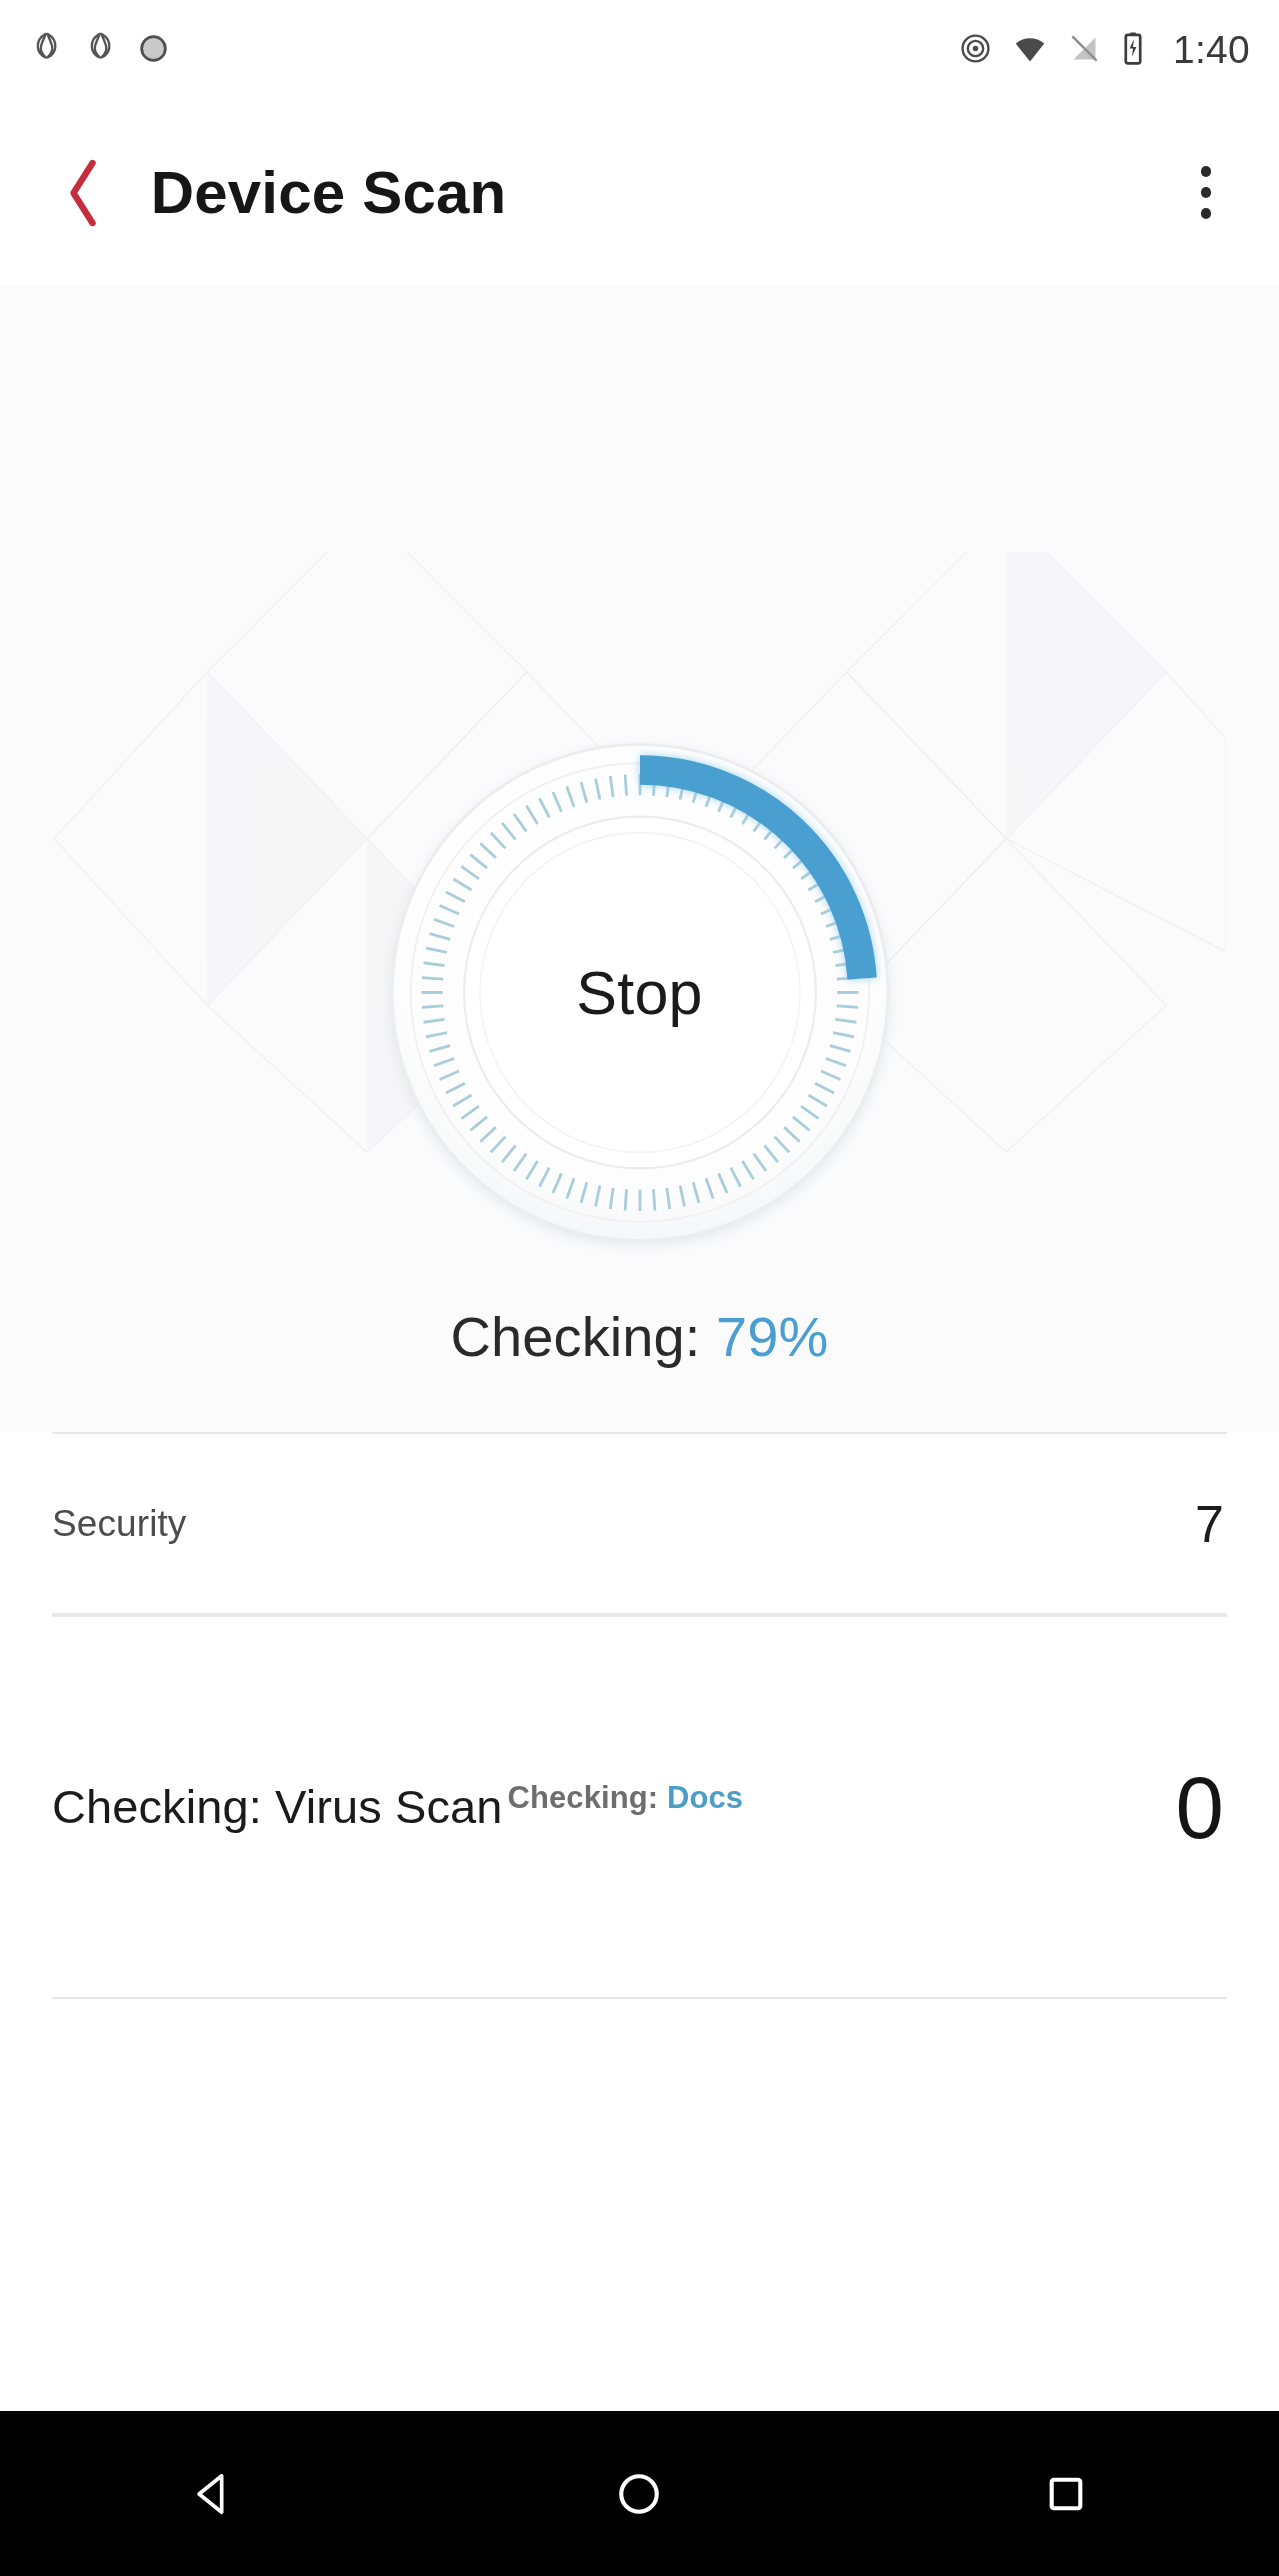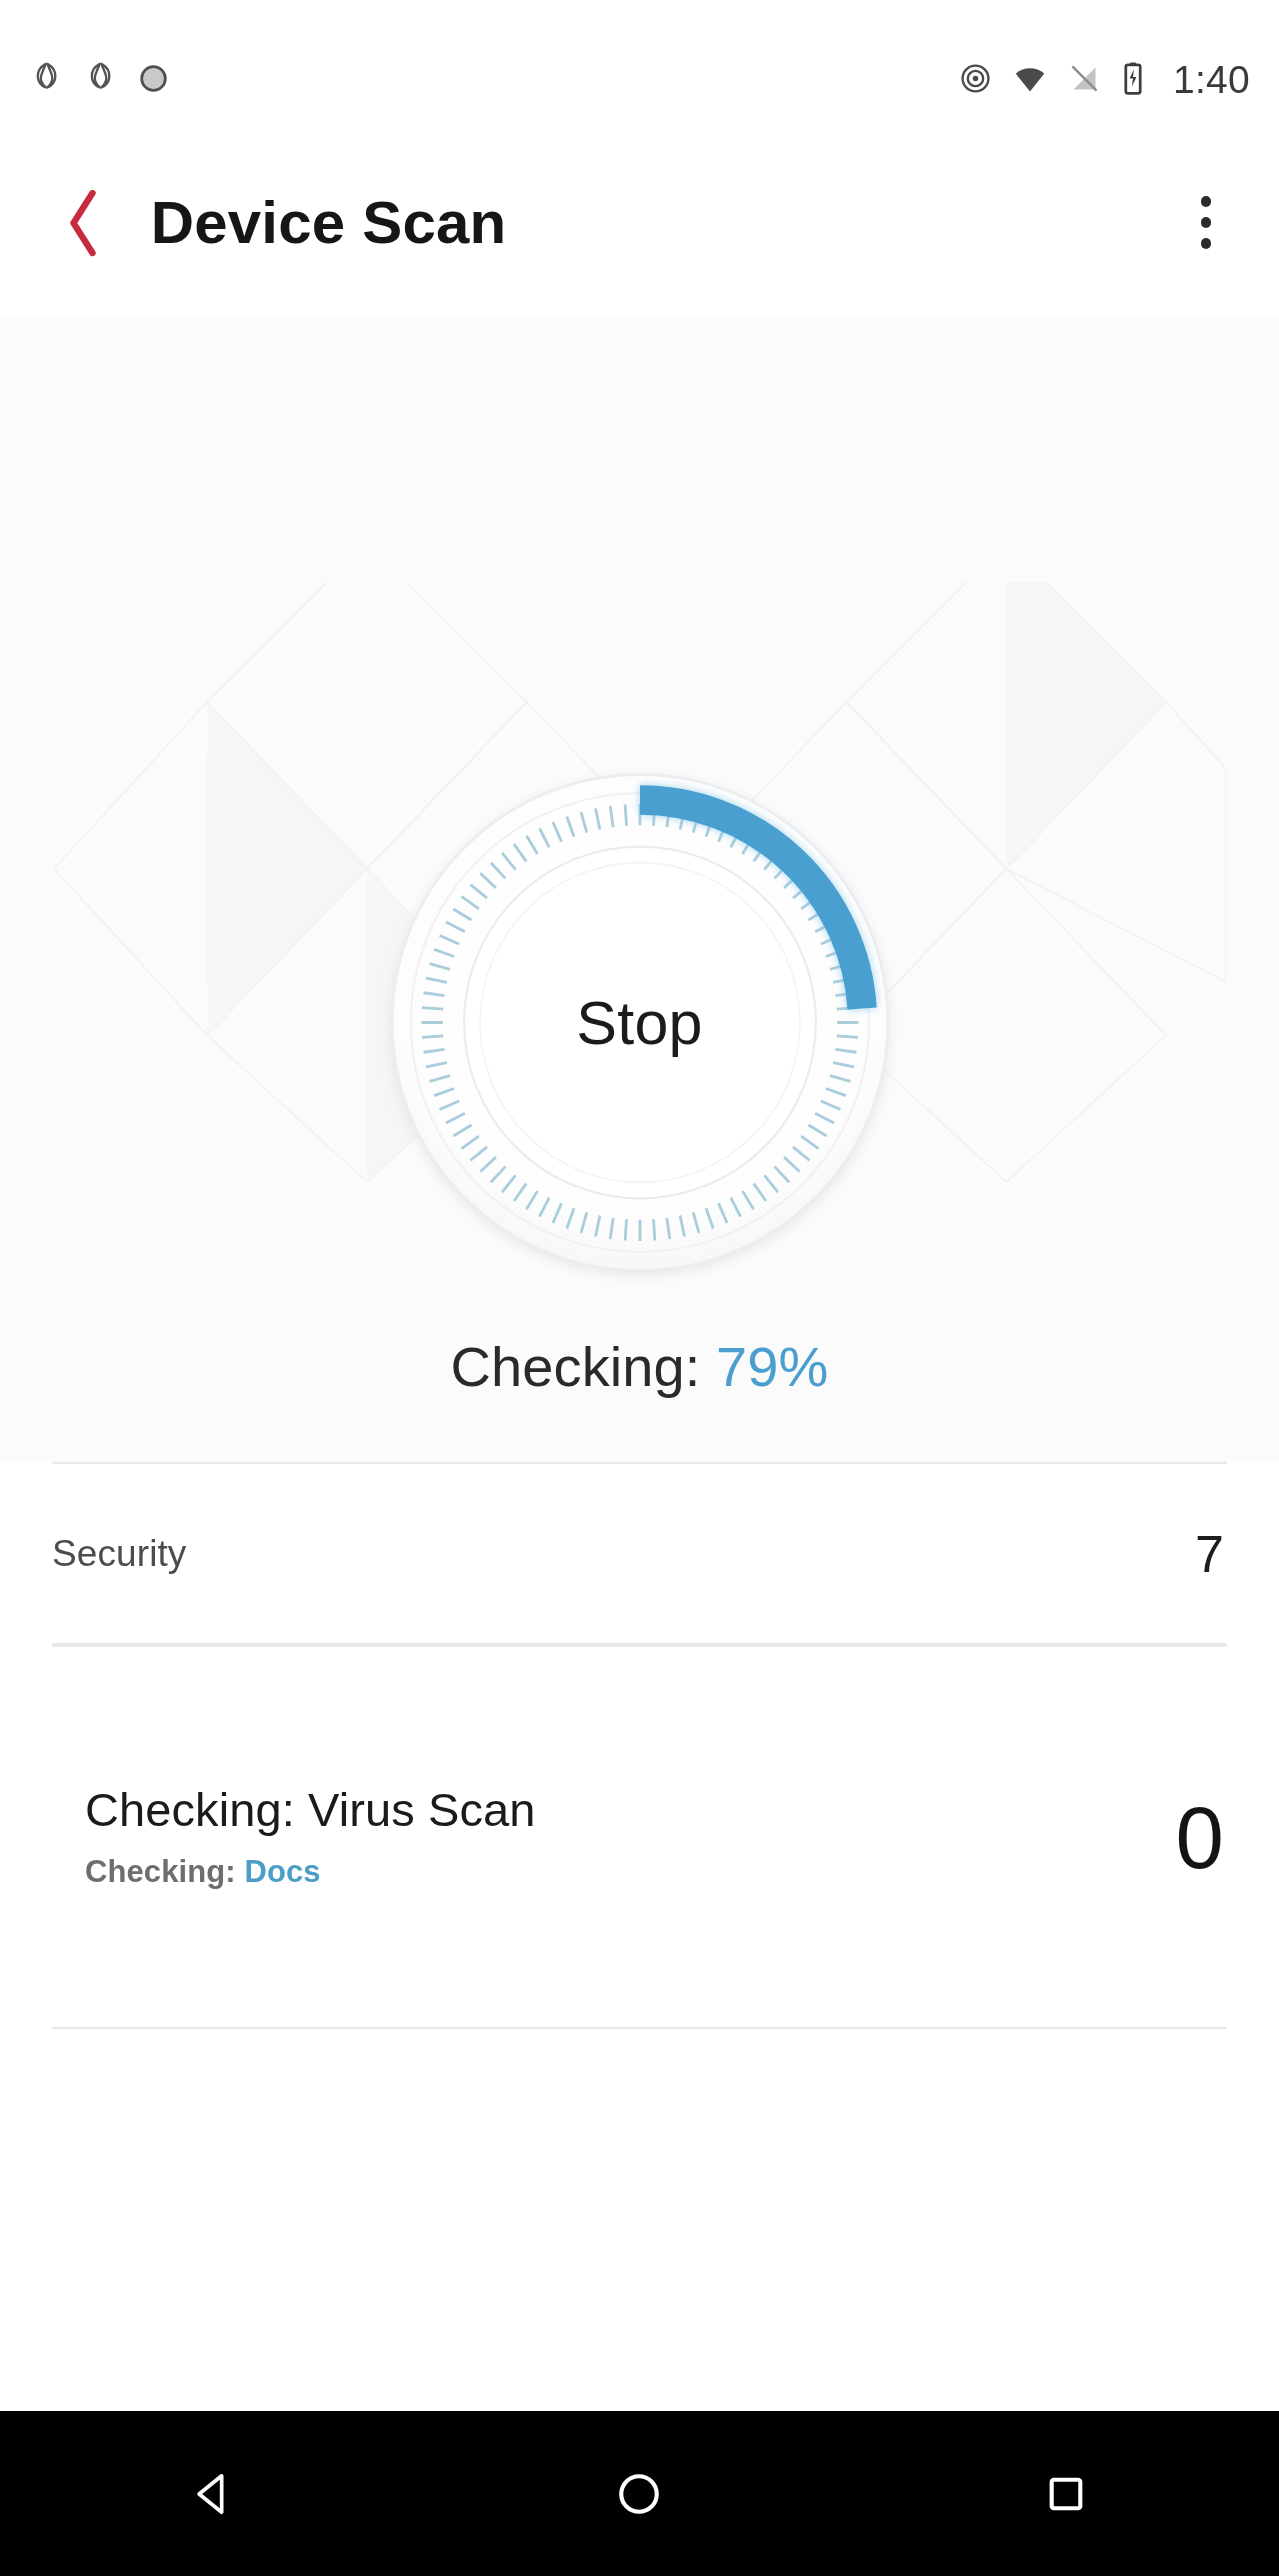--- a/index.html
+++ b/index.html
@@ -18,21 +18,20 @@
   }
 
   
   .statusbar {
     position:relative;
     height:99px;
     background:#ffffff;
     display:flex; align-items:center;
     padding:0 29px 0 28px;
     flex:0 0 auto;
-    margin-top:30px;
   }
   .sb-left { display:flex; align-items:center; gap:17.3px; }
   .sb-right { margin-left:auto; display:flex; align-items:center; gap:20px; }
   .sb-icon { display:block; }
   .sb-time {
     font-size:39px; color:#3a3a3a; font-weight:400;
     letter-spacing:0.3px; margin-left:8px;
     line-height:1;
   }
 
@@ -121,21 +120,21 @@
   }
   .row-label {
     font-size:37px; color:#4c4c4c; font-weight:400;
     letter-spacing:0.1px;
   }
   .row-value {
     margin-left:auto;
     font-size:52px; color:#1d1d1d; font-weight:400;
   }
   .row.big { height:220px; align-items:center; }
-  .row.big .rb-text { display:flex; flex-direction:column; gap:22px;margin-left:33px; }
+  .row.big .rb-text { display:flex; flex-direction:row; gap:5px; }
   .rb-title {
     font-size:47px; font-weight:400; color:#1b1b1b;
     letter-spacing:0.1px; line-height:1.05;
   }
   .rb-sub {
     font-size:31px; color:#6e6e6e; font-weight:700;
     letter-spacing:0.1px; line-height:1.05;
   }
   .rb-sub .hl { color:#4c9ec6; }
   .row.big .row-value {

